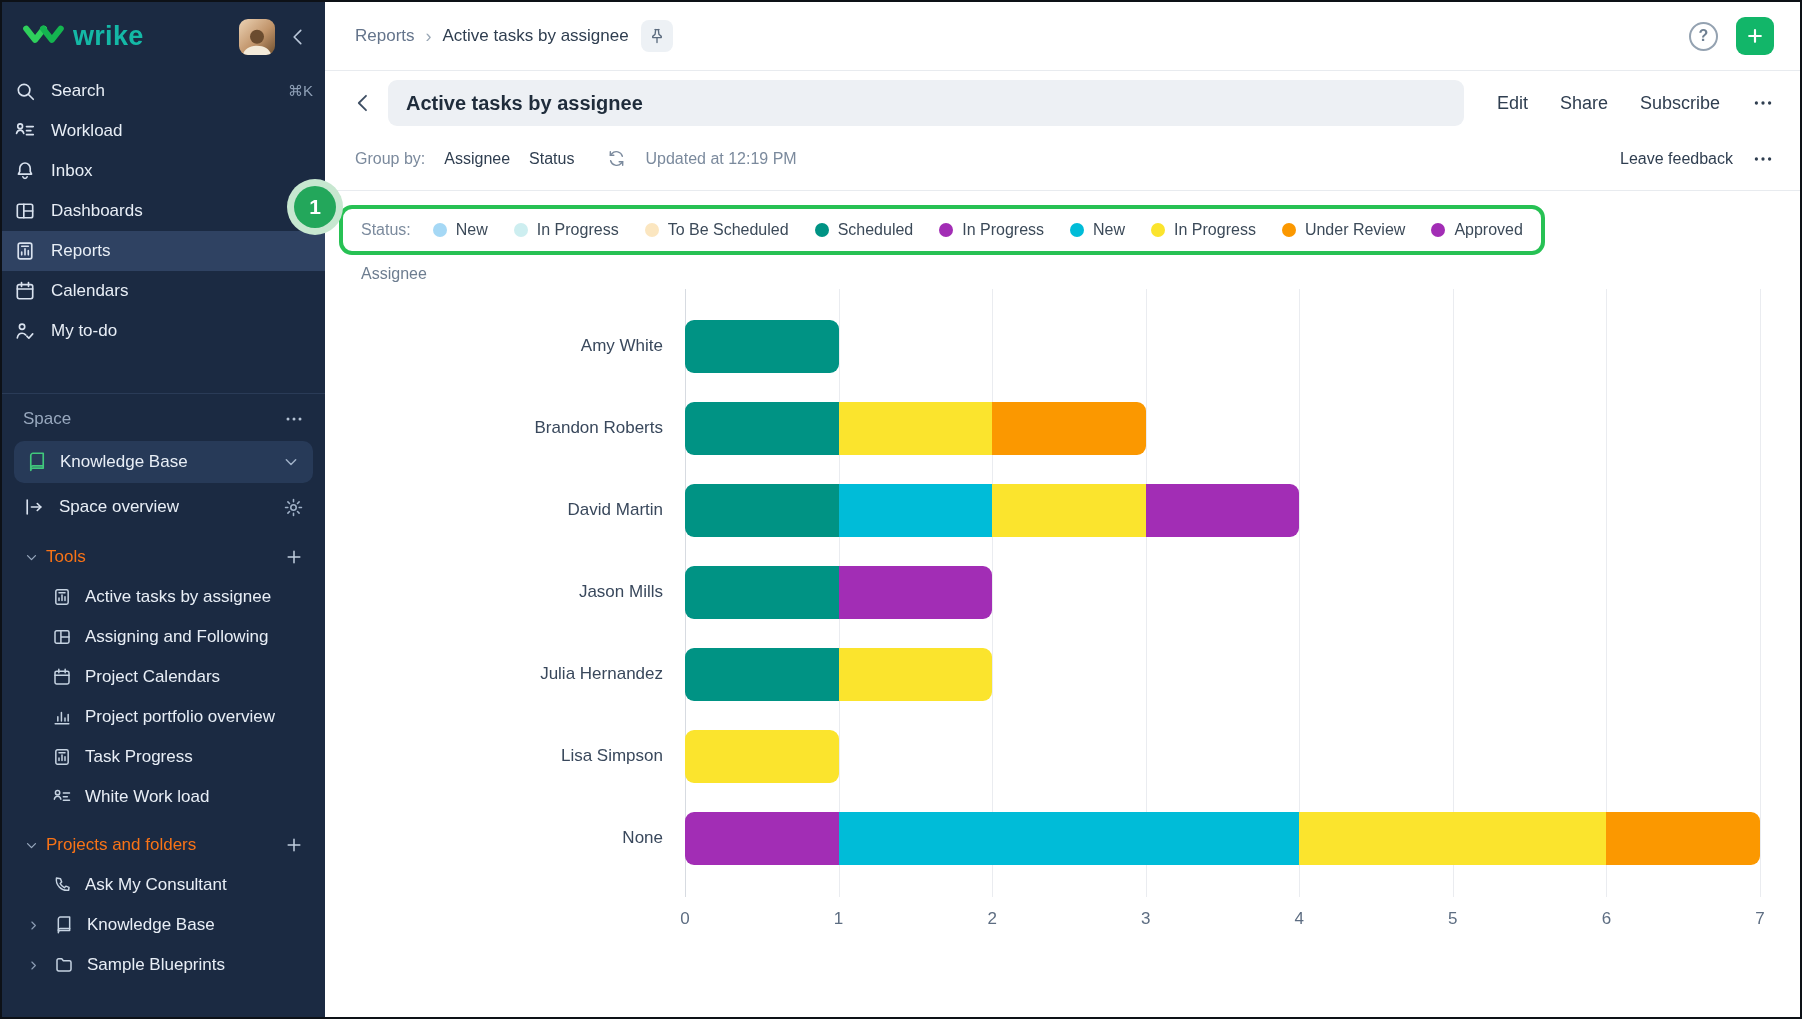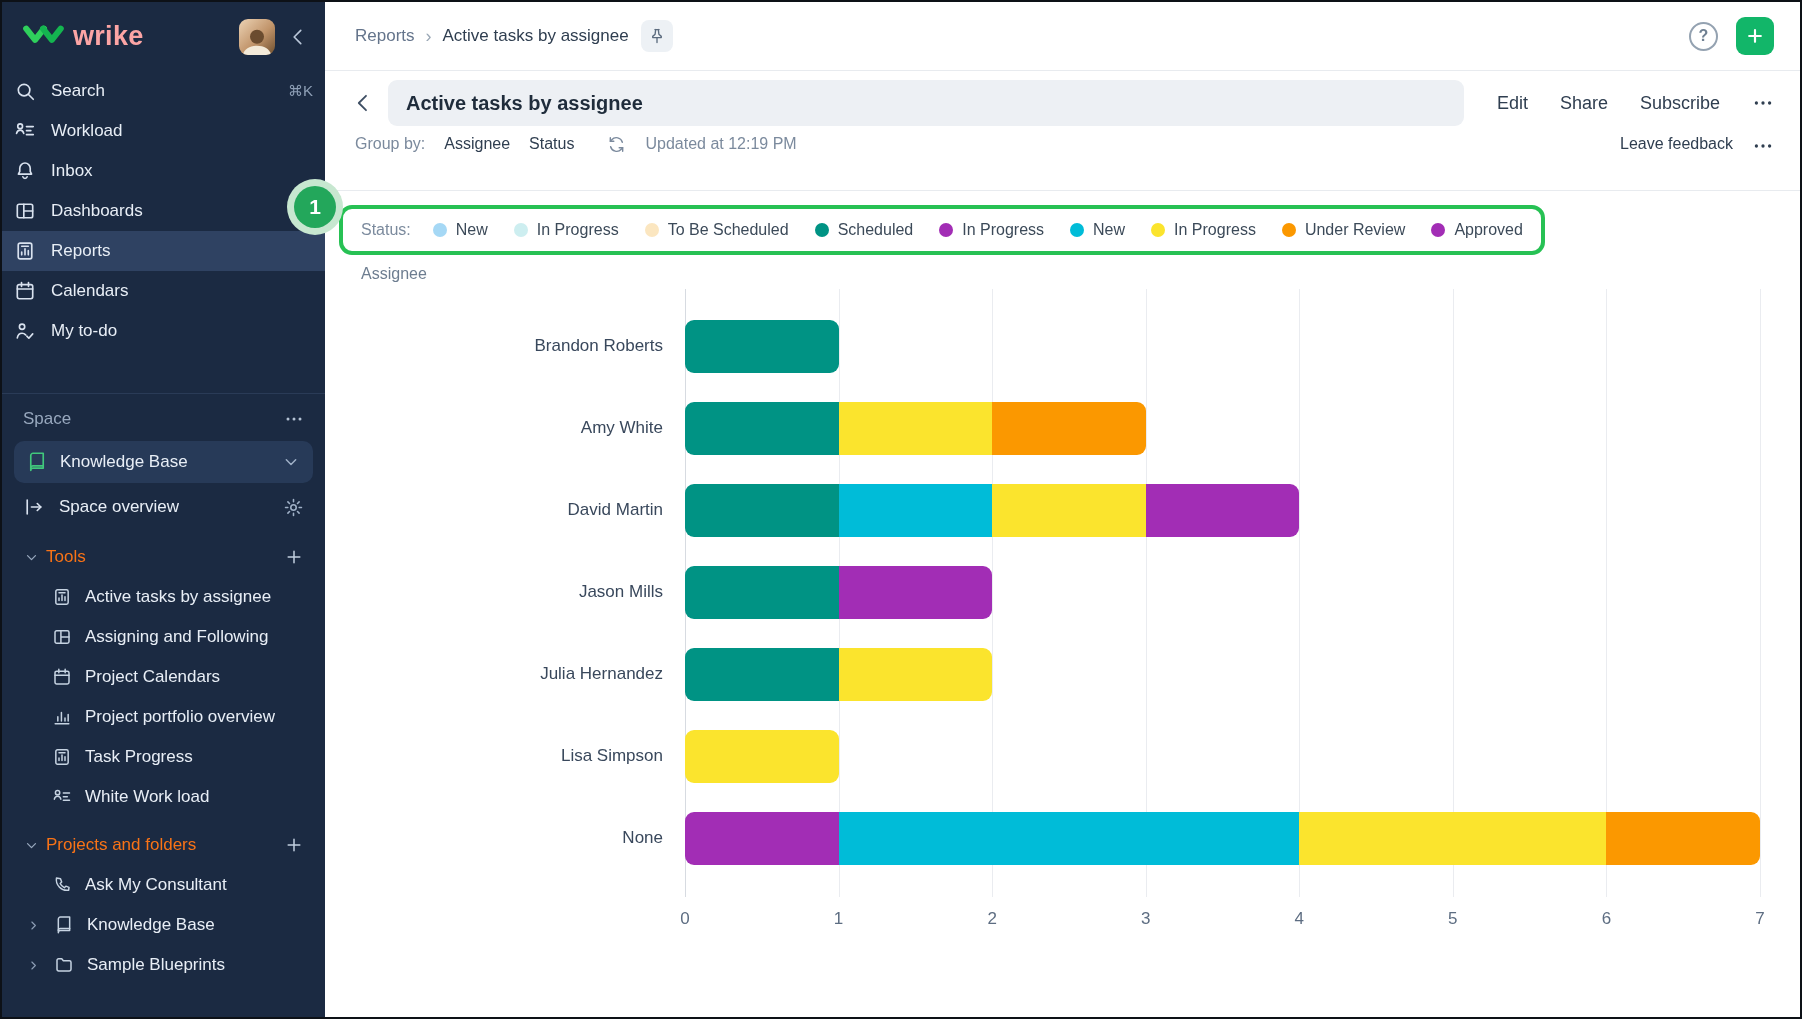--- a/index.html
+++ b/index.html
@@ -8,21 +8,21 @@
   .frame{width:1802px;height:1019px;border:2px solid #0d1117;display:flex;overflow:hidden;position:relative;background:#fff;}
   [data-interactable="true"]{cursor:pointer;}
   .ic{display:inline-flex;flex:none;}
   .ic svg{width:100%;height:100%;display:block;}
 
   
   .sidebar{width:323px;min-width:323px;background:#1b2a42;color:#e8eef6;font-size:17px;display:flex;flex-direction:column;overflow:hidden;}
   .side-top{height:69px;min-height:69px;display:flex;align-items:center;padding:0 16px 0 20px;}
   .brand{display:flex;align-items:center;gap:9px;}
   .logo-mark{width:42px;height:28px;}
-  .brand-name{font-size:27px;font-weight:700;color:#fca5a5;letter-spacing:.3px;}
+  .brand-name{font-size:27px;font-weight:700;color:#14b8a6;letter-spacing:.3px;}
   .avatar{margin-left:auto;width:36px;height:36px;border-radius:9px;background:linear-gradient(135deg,#ecd3b5,#c1946a 55%,#70502f);position:relative;overflow:hidden;}
   .avatar svg{position:absolute;bottom:-2px;left:0;width:100%;height:82%;}
   .collapse-btn{width:22px;height:22px;color:#b9c6d8;margin-left:12px;}
   .nav-item{height:40px;display:flex;align-items:center;gap:15px;padding:0 12px;}
   .nav-item.active{background:#2f4262;}
   .n-ic{width:22px;height:22px;color:#d9e2ef;}
   .shortcut{margin-left:auto;color:#8e9fb6;font-size:15px;}
   .space-section{margin-top:42px;border-top:1px solid #2a3b57;padding-top:5px;}
   .section-row{height:40px;display:flex;align-items:center;padding:0 21px;color:#98a8be;}
   .dots-ic{width:20px;height:20px;color:#b4c2d4;margin-left:auto;}
@@ -52,21 +52,21 @@
   .add-btn{width:38px;height:38px;border-radius:9px;background:#12b669;color:#fff;display:flex;align-items:center;justify-content:center;}
   .add-btn .ic{width:20px;height:20px;}
   .add-btn svg{stroke-width:2.6;}
 
   .title-row{height:64px;min-height:64px;display:flex;align-items:center;padding:0 26px;gap:13px;}
   .back-btn{width:24px;height:24px;color:#3e4e63;}
   .title-input{flex:1;height:46px;background:#edf0f4;border-radius:9px;display:flex;align-items:center;padding:0 18px;font-size:20px;font-weight:700;color:#1f2c3b;margin-right:20px;}
   .title-actions{display:flex;align-items:center;gap:32px;font-size:18px;color:#2f3e50;}
   .dots-btn{width:22px;height:22px;color:#2f3e50;}
 
-  .toolbar{height:56px;min-height:56px;display:flex;align-items:flex-start;padding:0 26px 8px 30px;gap:19px;border-bottom:1px solid #e8ebef;font-size:16px;}
+  .toolbar{height:56px;min-height:56px;display:flex;align-items:center;padding:0 26px 8px 30px;gap:19px;border-bottom:1px solid #e8ebef;font-size:16px;}
   .muted{color:#7b8a9d;}
   .opt{color:#2f3e50;}
   .refresh-btn{width:19px;height:19px;color:#7b8a9d;margin-left:14px;}
   .flex-sp{flex:1;}
 
   .legend-section{position:relative;padding:14px 26px 0 14px;}
   .step-badge{position:absolute;left:-31px;top:-5px;width:42px;height:42px;border-radius:50%;background:#23a75b;color:#fff;font-size:21px;font-weight:700;display:flex;align-items:center;justify-content:center;box-shadow:0 0 0 7px #c7e7d0;z-index:20;}
   .legend-box{border:4px solid #27c154;border-radius:13px;height:50px;display:flex;align-items:center;padding:0 18px;gap:22px;width:max-content;max-width:100%;}
   .lg-label{font-size:16px;}
   .lg-items{display:flex;align-items:center;gap:26px;}
@@ -469,22 +469,22 @@
               <span data-interactable="false">Approved</span>
             </span>
           </div>
       </div>
     </div>
 
     <div class="chart-section" data-interactable="false">
       <div class="ylabel" data-interactable="false">Assignee</div>
       <div class="chart-wrap" data-interactable="false">
         <div class="cat-col" id="cat-col" data-interactable="false">
+            <div class="cat-row" data-interactable="false">Amy White</div>
             <div class="cat-row" data-interactable="false">Brandon Roberts</div>
-            <div class="cat-row" data-interactable="false">Amy White</div>
             <div class="cat-row" data-interactable="false">David Martin</div>
             <div class="cat-row" data-interactable="false">Jason Mills</div>
             <div class="cat-row" data-interactable="false">Julia Hernandez</div>
             <div class="cat-row" data-interactable="false">Lisa Simpson</div>
             <div class="cat-row" data-interactable="false">None</div>
           </div>
         <div class="plot-col" data-interactable="false">
           <div class="plot" id="chart-plot" data-interactable="false">
               <div class="grid-line zero" data-interactable="false" style="left: 0%;"></div>
               <div class="grid-line" data-interactable="false" style="left: 14.2857%;"></div>

